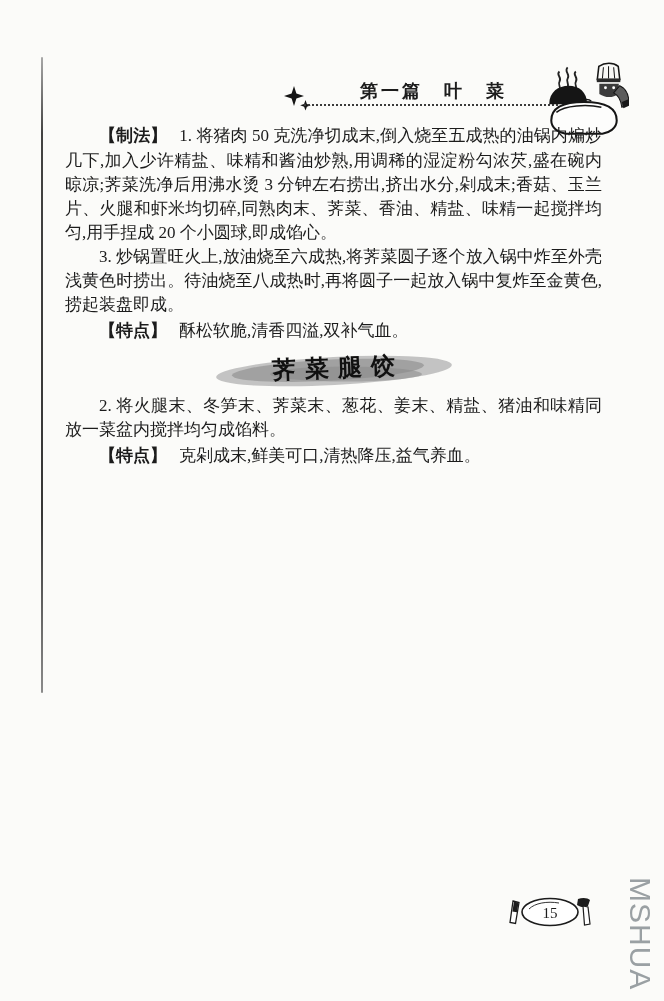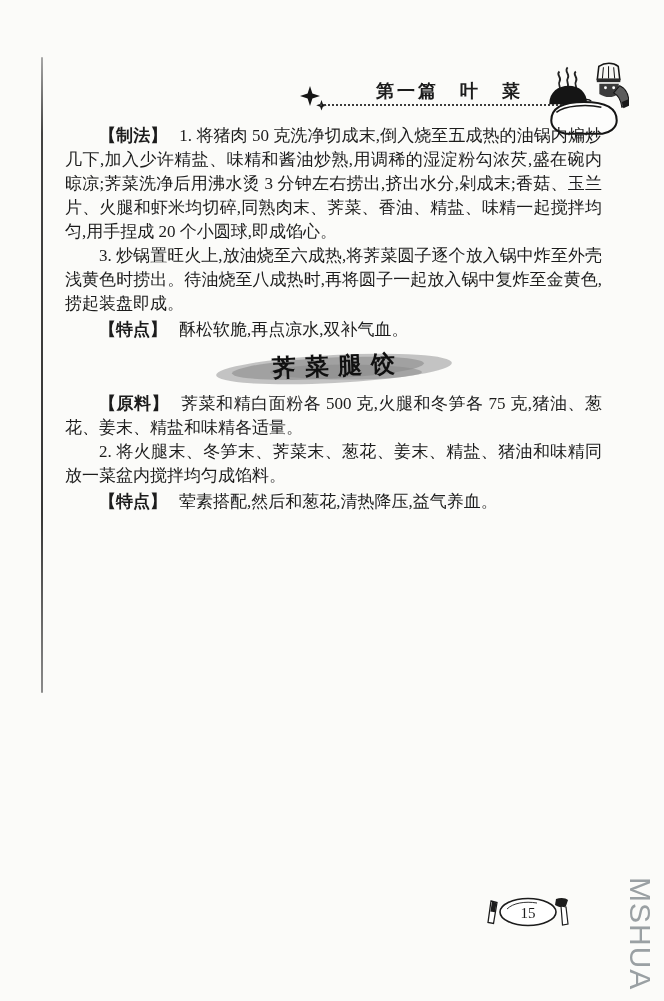--- a/index.html
+++ b/index.html
@@ -7,47 +7,47 @@
     width:664px;height:1001px;position:relative;background:#fbfbf9;
     font-family:"Liberation Serif", serif;color:#1c1c1c;overflow:hidden;
   }
   .page{position:absolute;inset:0;}
   .scan-line{
     position:absolute;left:41px;top:57px;width:2px;height:636px;
     background:linear-gradient(#999 0%,#222 12%,#141414 72%,#777 100%);
     opacity:.85;border-radius:1px;
   }
   
-  .header{position:absolute;left:304px;top:70px;width:270px;height:36px;}
+  .header{position:absolute;left:288px;top:70px;width:270px;height:36px;}
   .header-dots{position:absolute;left:16px;right:0;bottom:0;border-bottom:2px dotted #3a3a3a;}
   .header-title{
     position:absolute;left:72px;bottom:3px;font-size:18px;font-weight:700;
     letter-spacing:3px;white-space:nowrap;
   }
   .sparkles{position:absolute;left:-4px;bottom:-12px;}
   .chef{position:absolute;left:539px;top:59px;width:90px;height:78px;}
   
   .content{
     position:absolute;left:65px;top:114px;width:537px;
     font-size:17px;line-height:24px;text-align:justify;text-justify:inter-ideograph;
   }
   .content p{margin:0;}
   .indent{text-indent:2em;}
   .p-gap{margin-top:10px !important;}
   .p-gap-sm{margin-top:2px !important;}
-  .label{font-weight:700;font-family:Liberation Serif, serif;margin-right:12px;margin-top:9px;}
+  .label{font-weight:700;font-family:Liberation Mono, monospace;margin-right:12px;margin-top:9px;}
   
   .banner{position:relative;width:244px;height:42px;margin:6px auto 2px;text-align:center;}
   .banner .brush{position:absolute;inset:0;width:100%;height:100%;}
   .banner-text{
     position:relative;top:6px;display:inline-block;font-size:24px;font-weight:700;
     letter-spacing:9px;padding-left:9px;transform:rotate(-2deg);color:#101010;
   }
   
-  .plate{position:absolute;left:481px;top:891px;width:94px;height:42px;}
+  .plate{position:absolute;left:503px;top:891px;width:94px;height:42px;}
   .watermark{
     position:absolute;left:657px;top:877px;transform:rotate(90deg);transform-origin:0 0;
     font-family:"Liberation Sans",sans-serif;font-size:30px;letter-spacing:1px;
     color:#9aa0a3;white-space:nowrap;
   }
 </style>
 </head>
 <body>
 
 <div class="page">
@@ -85,36 +85,35 @@
       <path d="M41 41 c3 -2 8 -2 10 0" stroke="#151515" stroke-width="1.5" fill="none"></path>
     </svg>
   </div>
 
   <div class="content">
 
 
     <p class="indent p-gap"><span class="label">【制法】</span><span>1. 将猪肉 50 克洗净切成末,倒入烧至五成热的油锅内煸炒几下,加入少许精盐、味精和酱油炒熟,用调稀的湿淀粉勾浓芡,盛在碗内晾凉;荠菜洗净后用沸水烫 3 分钟左右捞出,挤出水分,剁成末;香菇、玉兰片、火腿和虾米均切碎,同熟肉末、荠菜、香油、精盐、味精一起搅拌均匀,用手捏成 20 个小圆球,即成馅心。</span></p>
     <p class="indent">3. 炒锅置旺火上,放油烧至六成热,将荠菜圆子逐个放入锅中炸至外壳浅黄色时捞出。待油烧至八成热时,再将圆子一起放入锅中复炸至金黄色,捞起装盘即成。</p>
 
-    <p class="indent p-gap-sm"><span class="label">【特点】</span><span>酥松软脆,再点凉水,双补气血。</span></p>
+    <p class="indent p-gap-sm"><span class="label">【特点】</span><span>酥松软脆,清香四溢,双补气血。</span></p>
 
     <div class="banner">
       <svg class="brush" viewBox="0 0 244 42" preserveAspectRatio="none">
         <ellipse cx="122" cy="21" rx="118" ry="14" fill="#b5b5b5" opacity="0.8" transform="rotate(-3 122 21)"></ellipse>
         <ellipse cx="116" cy="20" rx="96" ry="10.5" fill="#9b9b9b" opacity="0.85" transform="rotate(-3 122 21)"></ellipse>
         <ellipse cx="134" cy="24" rx="76" ry="7.5" fill="#8a8a8a" opacity="0.55"></ellipse>
       </svg>
       <span class="banner-text">荠菜腿饺</span>
     </div>
 
-    <p class="indent p-gap-sm"><span class="label">【原料】</span><span>荠菜和精白面粉各 500 克,火腿和冬笋各 75 克,猪油、葱花、姜末、精盐和味精各适量。</span></p>
 
     <p class="indent">2. 将火腿末、冬笋末、荠菜末、葱花、姜末、精盐、猪油和味精同放一菜盆内搅拌均匀成馅料。</p>
 
-    <p class="indent p-gap-sm"><span class="label">【特点】</span><span>荤素搭配,然后和葱花,清热降压,益气养血。</span></p>
+    <p class="indent p-gap-sm"><span class="label">【特点】</span><span>克剁成末,鲜美可口,清热降压,益气养血。</span></p>
   </div>
 
   <div class="plate">
     <svg viewBox="0 0 94 42" width="94" height="42">
       <path d="M10 10 l6 1.5 -3.5 21 -5.5 -1 z" fill="#fff" stroke="#1c1c1c" stroke-width="1.3"></path>
       <path d="M11 10.5 l4.6 1.2 -1.7 9.5 -4.5 -0.7 z" fill="#1c1c1c"></path>
       <ellipse cx="47" cy="21" rx="28" ry="13.5" fill="#fff" stroke="#1c1c1c" stroke-width="1.6"></ellipse>
       <path d="M26 18 c6 -6 18 -8 30 -6" stroke="#1c1c1c" stroke-width="0.9" fill="none"></path>
       <text x="47" y="26.5" text-anchor="middle" font-size="15" font-family="Liberation Serif, serif" fill="#1c1c1c">15</text>
       <path d="M75 8 c5 -2 10 -1 12 1 l-2 6 c-4 2 -8 1 -11 -1 z" fill="#1c1c1c"></path>

